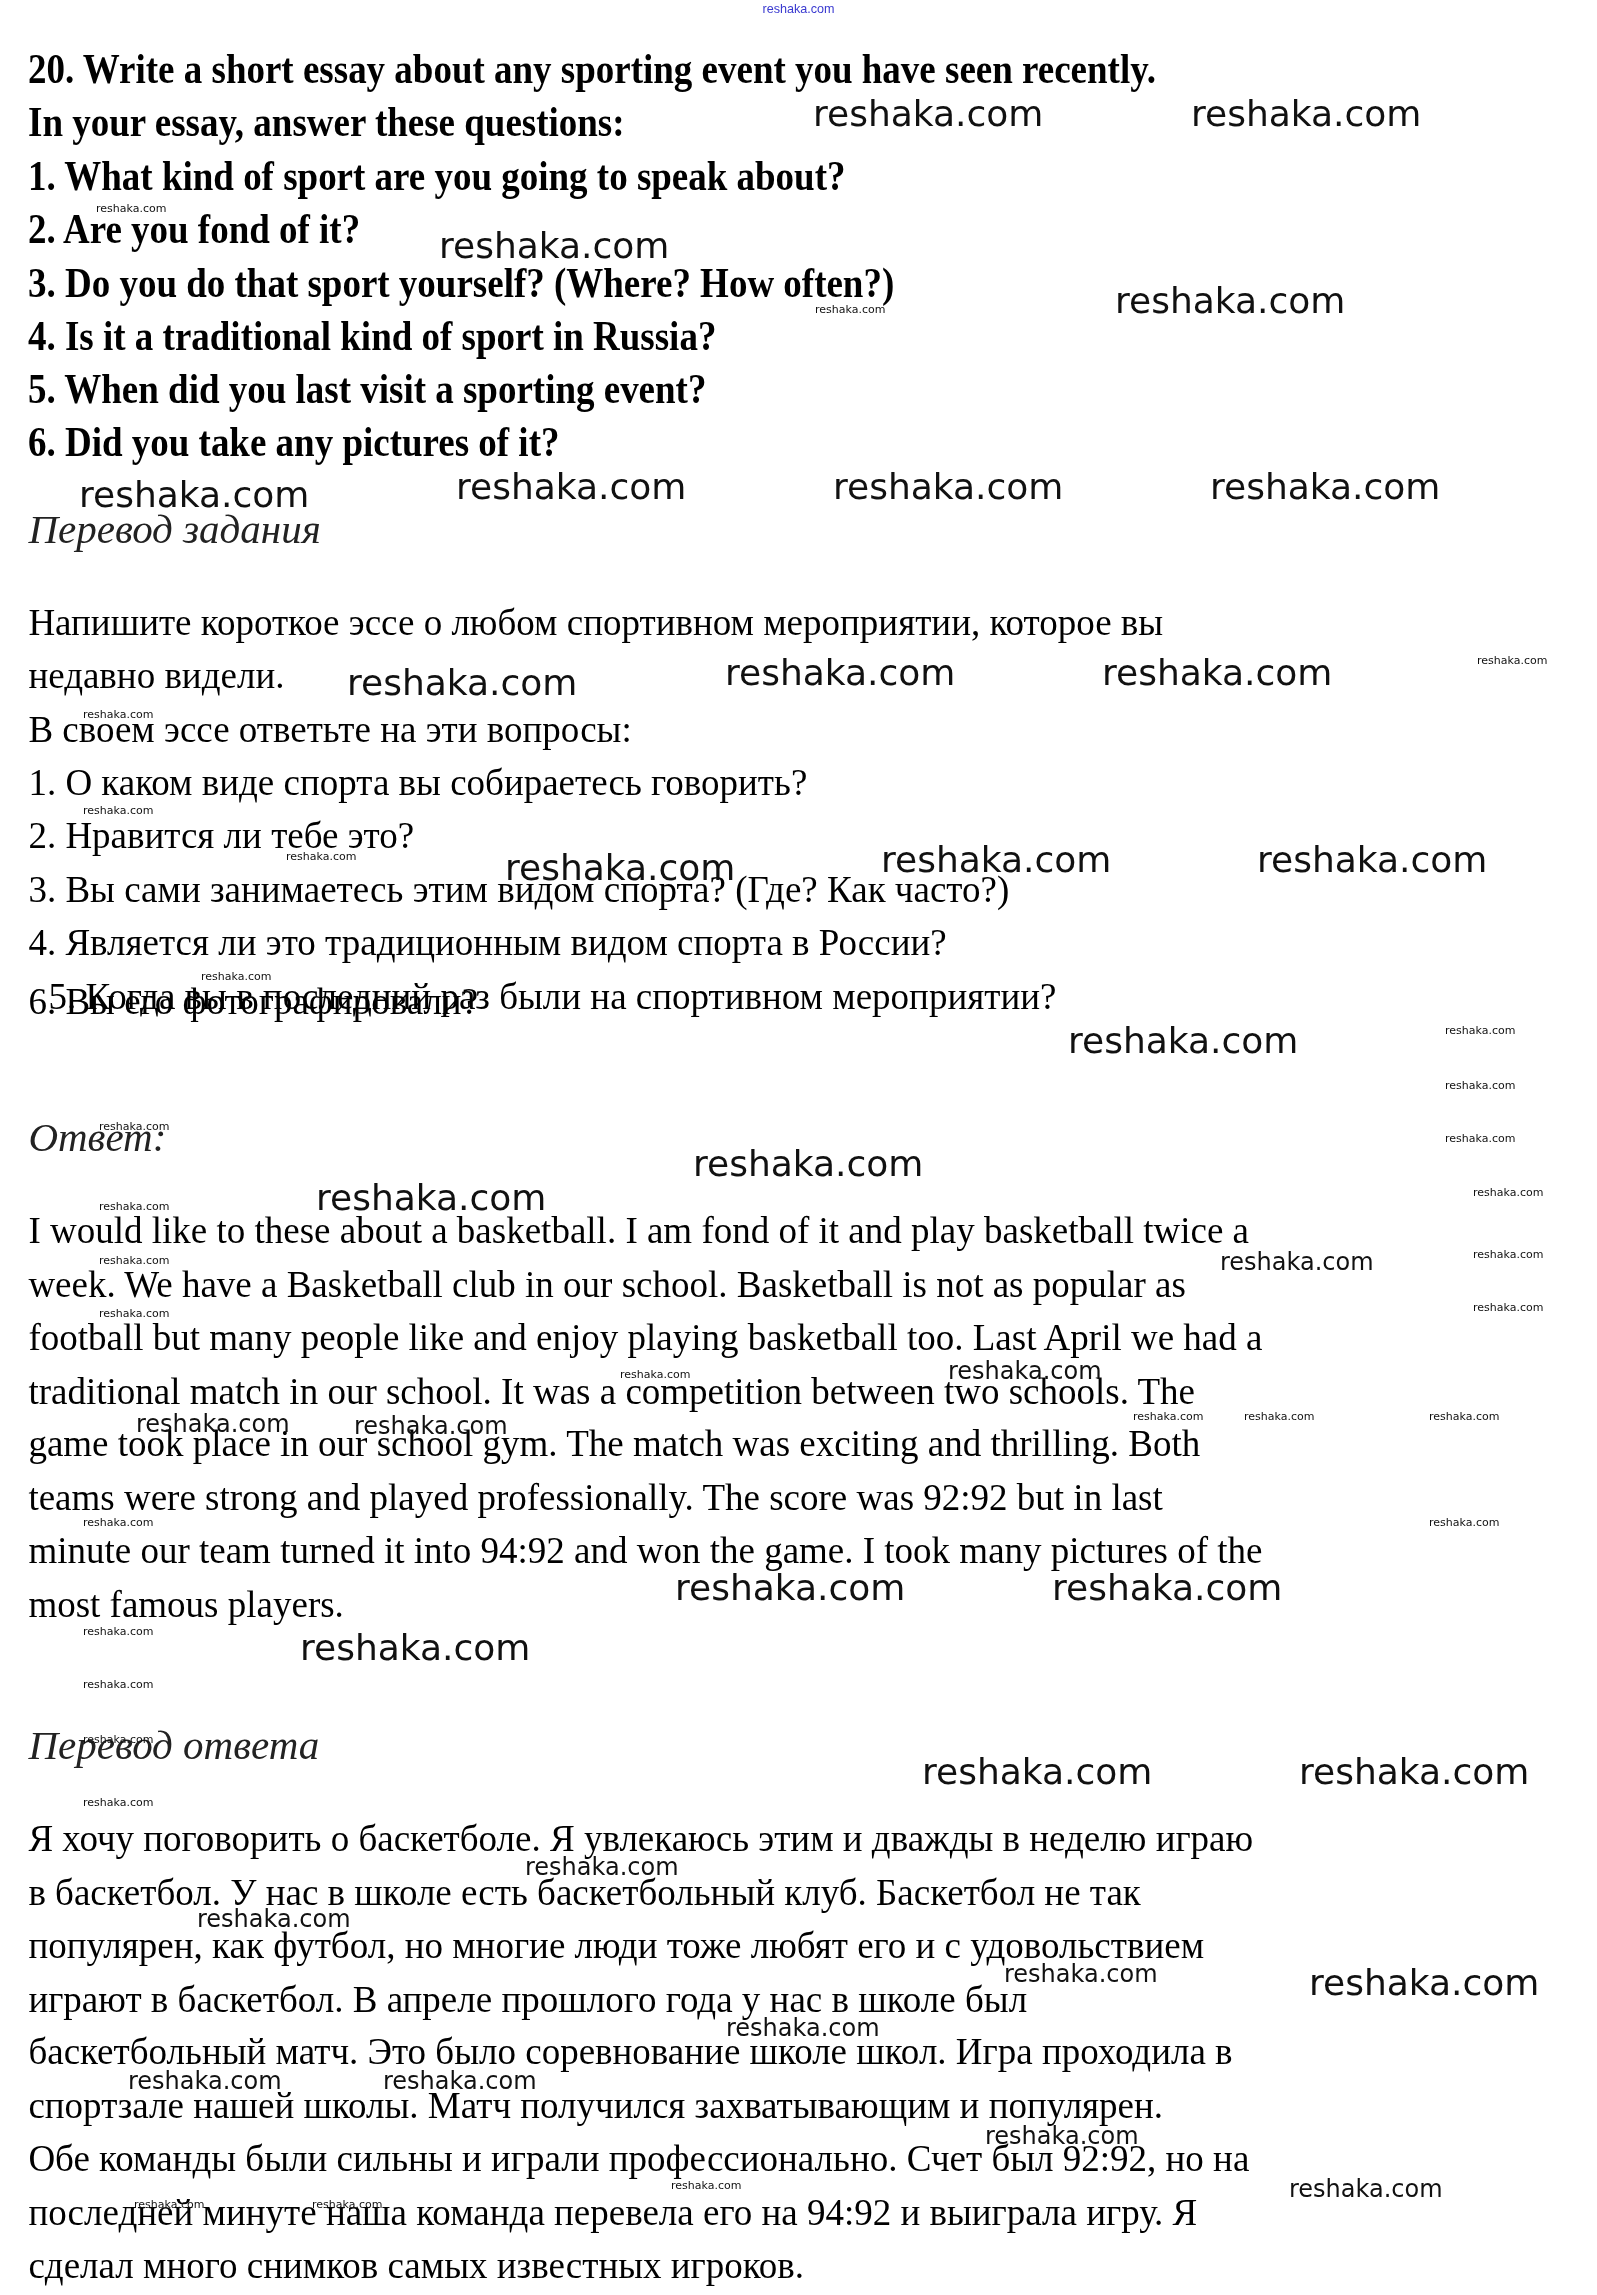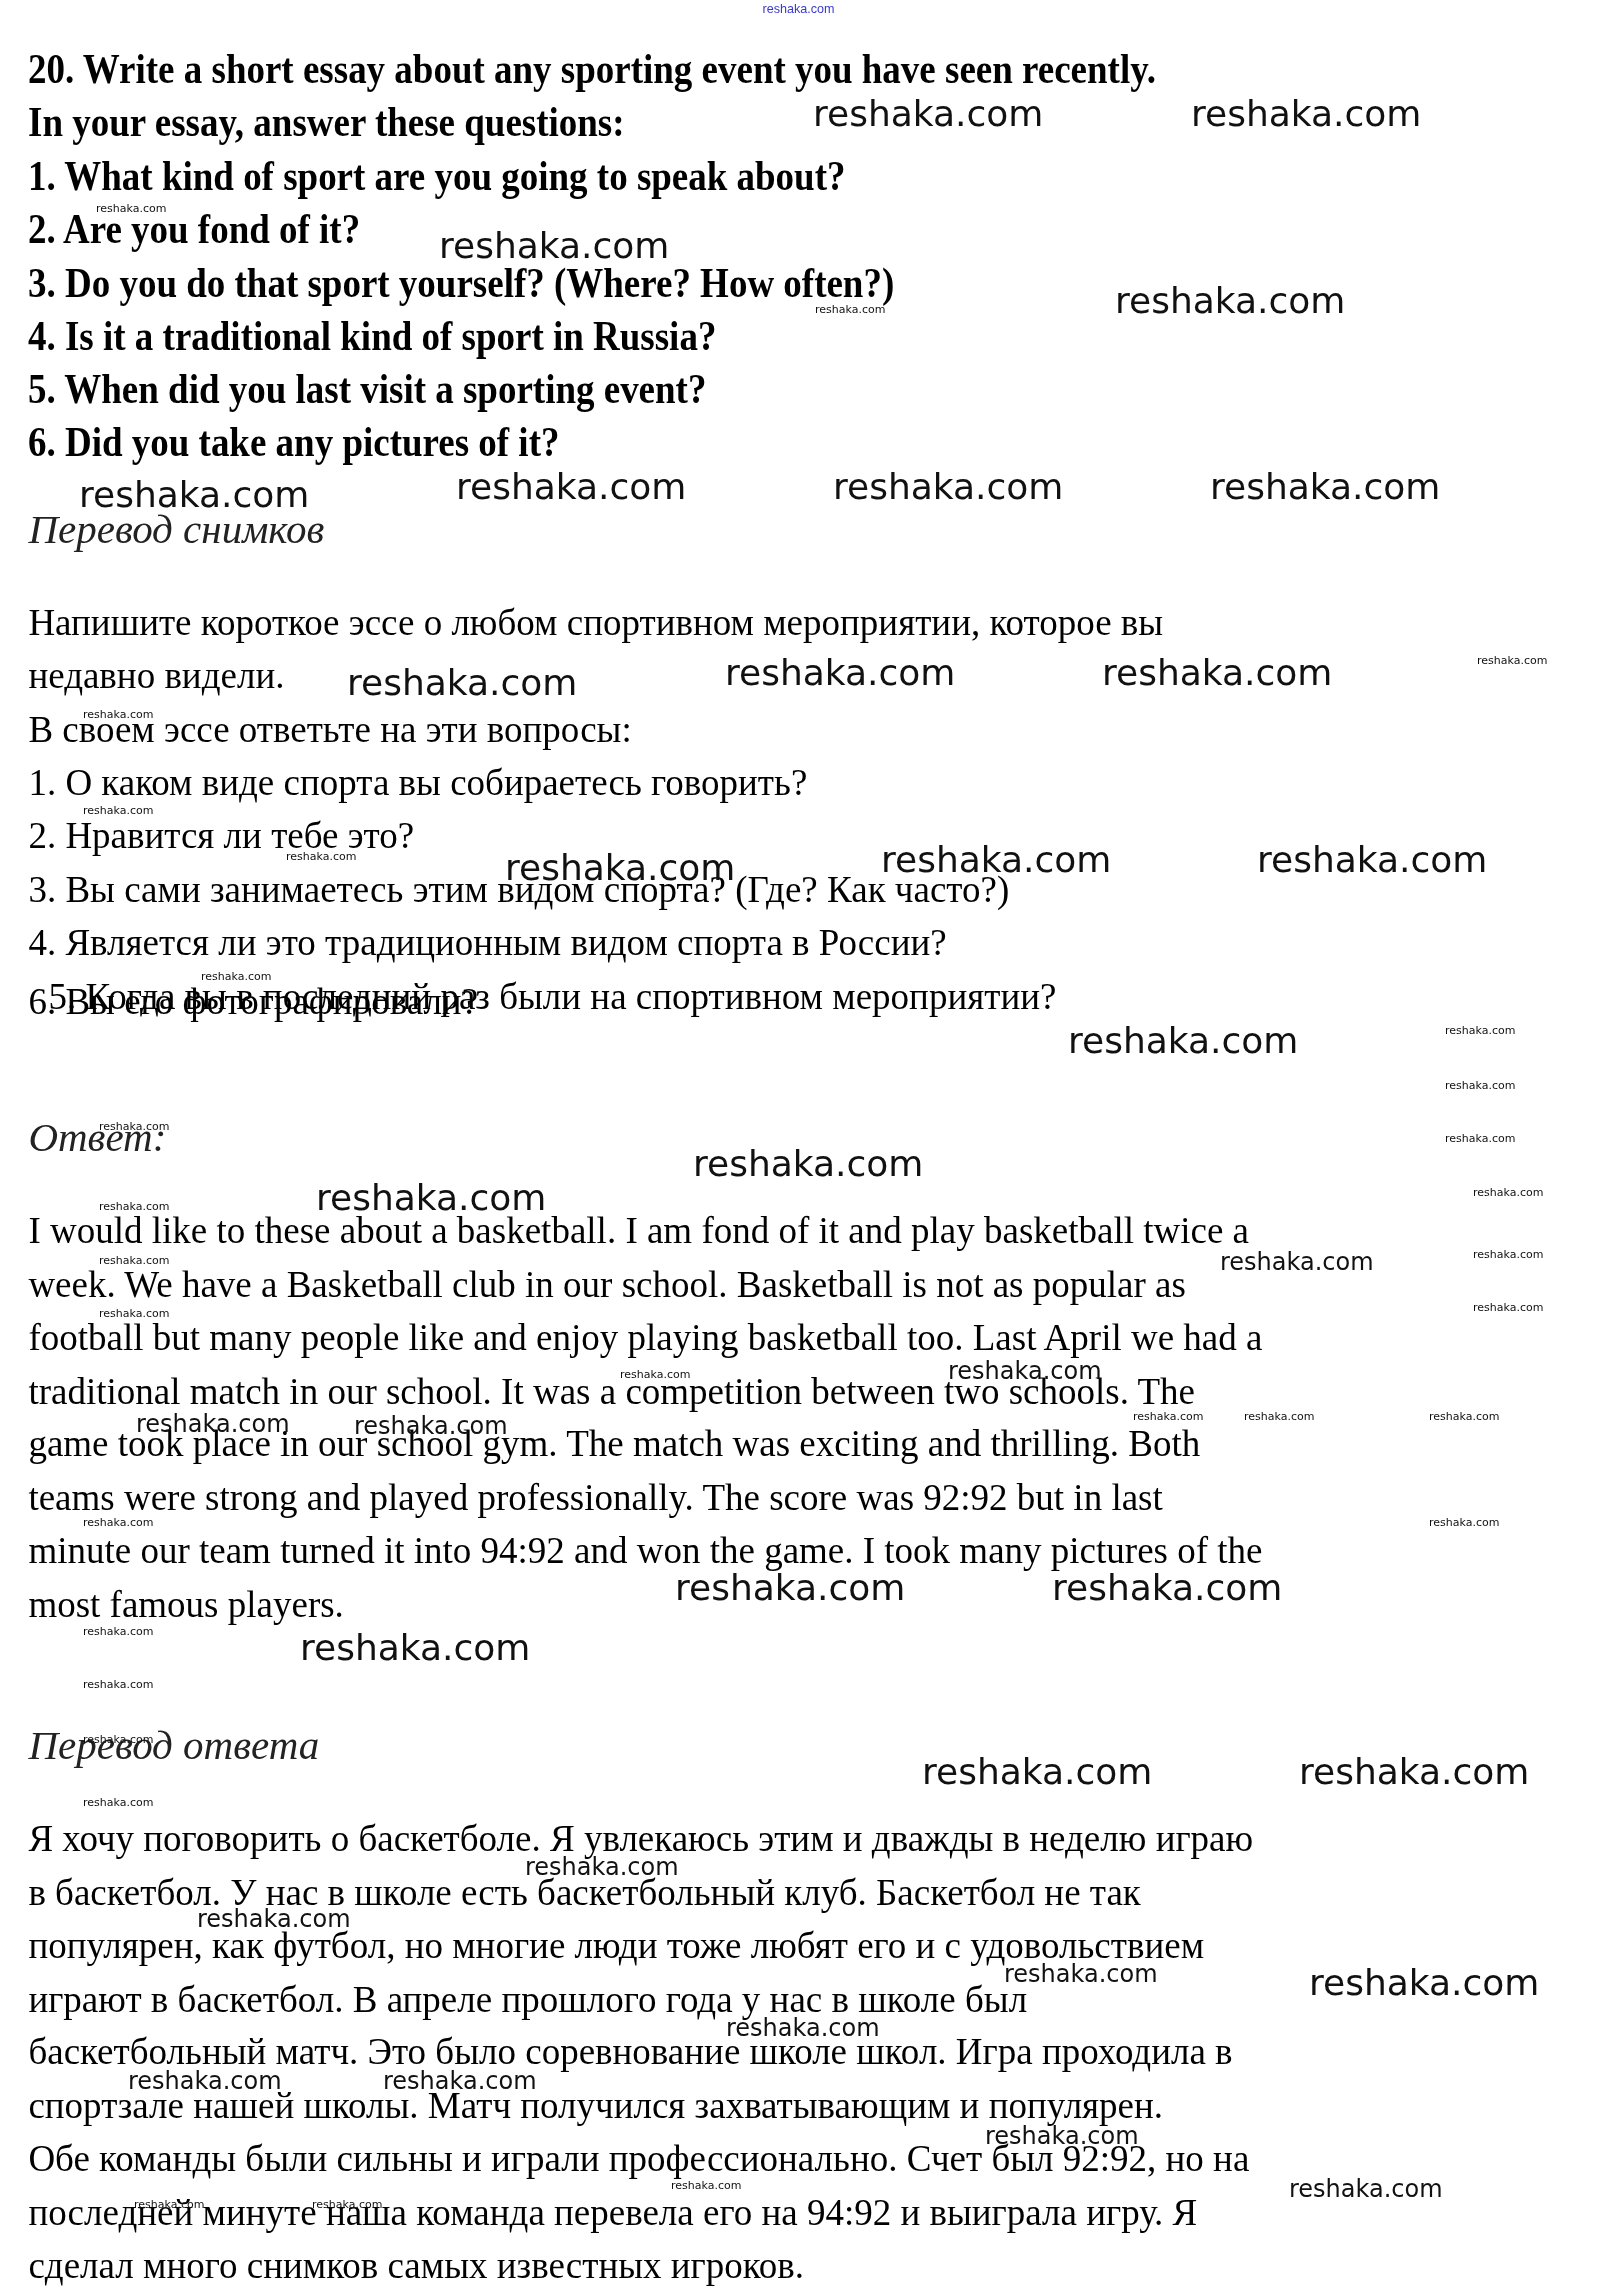--- a/index.html
+++ b/index.html
@@ -26,21 +26,21 @@
   <div class="q" style="top: 96px; transform: scaleX(0.86);">In your essay, answer these questions:</div>
   <div class="q" style="top: 150px; transform: scaleX(0.86);">1. What kind of sport are you going to speak about?</div>
   <div class="q" style="top: 203px; transform: scaleX(0.86);">2. Are you fond of it?</div>
   <div class="q" style="top: 257px; transform: scaleX(0.86);">3. Do you do that sport yourself? (Where? How often?)</div>
   <div class="q" style="top: 310px; transform: scaleX(0.86);">4. Is it a traditional kind of sport in Russia?</div>
   <div class="q" style="top: 363px; transform: scaleX(0.86);">5. When did you last visit a sporting event?</div>
   <div class="q" style="top: 416px; transform: scaleX(0.86);">6. Did you take any pictures of it?</div>
 </div>
 
 <div>
-  <div class="h" style="top:505px;">Перевод снимков</div>
+  <div class="h" style="top:505px;">Перевод задания</div>
   <div class="p" style="top:596px;">Напишите короткое эссе о любом спортивном мероприятии, которое вы</div>
   <div class="p" style="top:649px;">недавно видели.</div>
   <div class="p" style="top:703px;">В своем эссе ответьте на эти вопросы:</div>
   <div class="p" style="top:756px;">1. О каком виде спорта вы собираетесь говорить?</div>
   <div class="p" style="top:809px;">2. Нравится ли тебе это?</div>
   <div class="p" style="top:863px;">3. Вы сами занимаетесь этим видом спорта? (Где? Как часто?)</div>
   <div class="p" style="top:916px;">4. Является ли это традиционным видом спорта в России?</div>
   <div class="p" style="top:970px;margin-left:20px;">5. Когда вы в последний раз были на спортивном мероприятии?</div>
   <div class="p" style="top:975px;">6. Вы его фотографировали?</div>
 </div>

